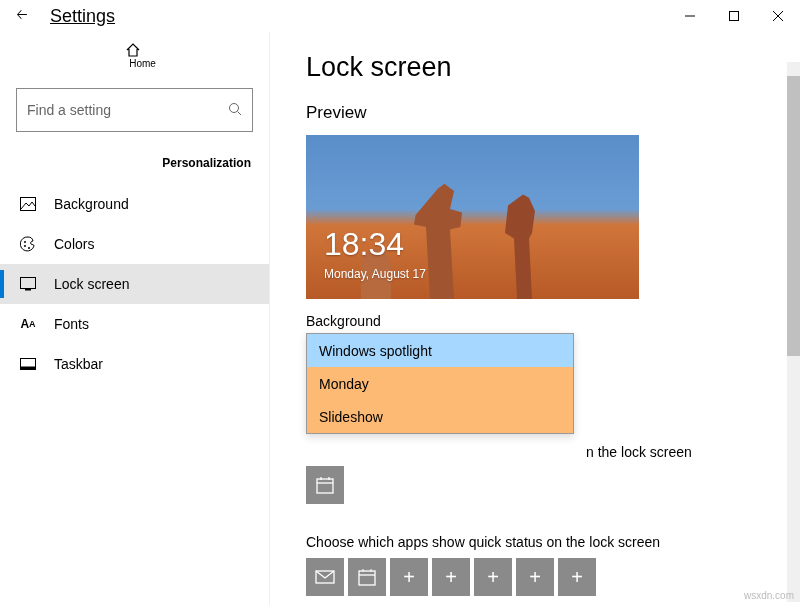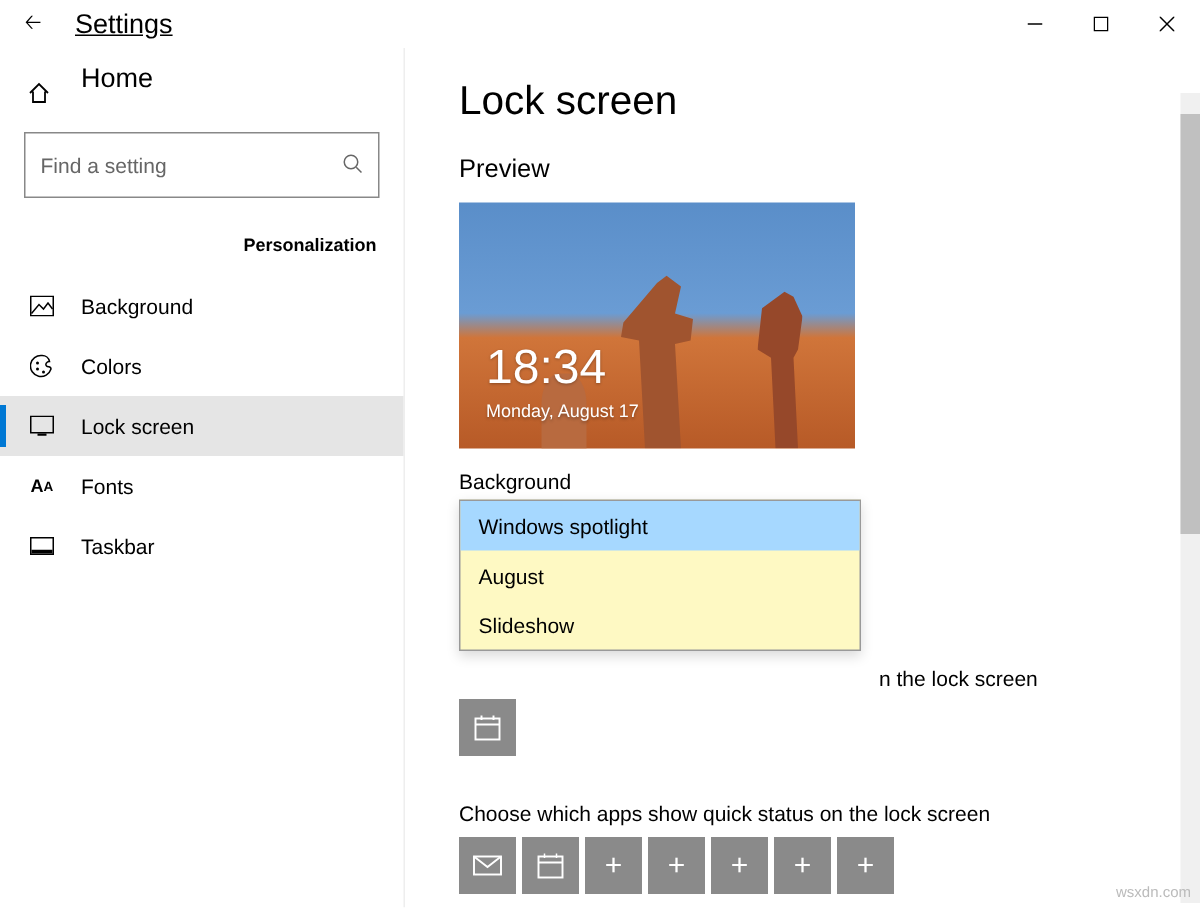--- a/index.html
+++ b/index.html
@@ -6,44 +6,44 @@
 body { width: 800px; height: 605px; background: #fff; overflow: hidden; position: relative; }
 
 .titlebar { height: 32px; display: flex; align-items: center; padding-left: 8px; }
 .titlebar .back { width: 28px; height: 28px; display: flex; align-items: center; justify-content: center; font-size: 14px; cursor: pointer; }
 .titlebar .title { margin-left: 14px; font-size: 18px; text-decoration: underline; }
 .titlebar .spacer { flex: 1; }
 .win-btn { width: 44px; height: 30px; display: flex; align-items: center; justify-content: center; font-size: 11px; font-family: "Segoe MDL2 Assets", sans-serif; }
 
 .body { display: flex; height: 573px; }
 .sidebar { width: 270px; padding: 10px 0 0 0; border-right: 1px solid #eee; position: relative; }
-.home { display: flex; height: 40px; padding: 0 18px; font-size: 18px; cursor: pointer; }
+.home { display: flex; align-items: center; height: 40px; padding: 0 18px; font-size: 10px; cursor: pointer; flex-direction: column; }
 .home .ico { width: 20px; display: flex; align-items: center; }
 .home .lbl { margin-left: 16px; }
 .search { margin: 6px 16px 8px 16px; border: 1px solid #888; height: 44px; display: flex; align-items: center; padding: 0 10px; font-size: 14px; color: #666; }
 .search .mag { margin-left: auto; font-size: 14px; color: #666; }
 .section { font-size: 12px; font-weight: 600; padding: 16px 18px 14px 18px; text-align: right; }
 .nav-item { display: flex; align-items: center; height: 40px; padding: 0 18px; font-size: 14px; cursor: pointer; position: relative; }
 .nav-item.selected { background: #e5e5e5; }
 .nav-item.selected::before { content: ""; position: absolute; left: 0; top: 6px; bottom: 6px; width: 4px; background: #0078d4; }
 .nav-item .ico { width: 20px; display: flex; align-items: center; justify-content: center; }
 .nav-item .lbl { margin-left: 16px; }
 
 .main { flex: 1; padding: 20px 0 0 36px; position: relative; }
 .main h1 { font-size: 27px; font-weight: 400; margin-bottom: 20px; }
 .sub { font-size: 17px; margin-bottom: 12px; }
-.preview { width: 264px; height: 164px; position: relative; background: linear-gradient(to bottom, #5a8ec9 0%, #6a9cd4 45%, #d0753a 55%, #b75a27 100%); overflow: hidden; }
+.preview { width: 333px; height: 164px; position: relative; background: linear-gradient(to bottom, #5a8ec9 0%, #6a9cd4 45%, #d0753a 55%, #b75a27 100%); overflow: hidden; }
 .rock1 { position: absolute; bottom: 0; left: 100px; width: 80px; height: 120px; background: #a0542f; clip-path: polygon(30% 100%, 25% 40%, 10% 38%, 12% 30%, 40% 8%, 48% 4%, 60% 10%, 55% 25%, 70% 28%, 68% 40%, 55% 42%, 60% 100%); }
 .rock2 { position: absolute; bottom: 0; left: 190px; width: 60px; height: 110px; background: #96482a; clip-path: polygon(35% 100%, 30% 45%, 15% 40%, 20% 15%, 45% 5%, 55% 8%, 65% 20%, 60% 40%, 55% 45%, 60% 100%); }
 .rock3 { position: absolute; bottom: 0; left: 55px; width: 30px; height: 50px; background: #b86a3f; border-radius: 40% 40% 0 0; }
 .preview .time { position: absolute; left: 18px; bottom: 36px; color: #fff; font-size: 32px; font-weight: 300; text-shadow: 0 1px 2px rgba(0,0,0,0.3); }
 .preview .date { position: absolute; left: 18px; bottom: 18px; color: #fff; font-size: 12px; text-shadow: 0 1px 2px rgba(0,0,0,0.3); }
 
 .field-label { font-size: 14px; margin-top: 14px; margin-bottom: 4px; }
-.dropdown { width: 268px; border: 1px solid #999; background: #fef9c3; box-shadow: 0 3px 8px rgba(0,0,0,0.15); }
+.dropdown { width: 268px; border: 1px solid #999; background: #fdba74; box-shadow: 0 3px 8px rgba(0,0,0,0.15); }
 .dropdown .opt { height: 33px; display: flex; align-items: center; padding: 0 12px; font-size: 14px; cursor: pointer; }
 .dropdown .opt.sel { background: #a6d8ff; }
 
 .cut-text { font-size: 14px; margin-top: 10px; padding-left: 280px; width: 460px; white-space: nowrap; }
 .tile { width: 38px; height: 38px; background: #8a8a8a; display: inline-flex; align-items: center; justify-content: center; color: #fff; margin-right: 4px; font-size: 20px; }
 
 .text2 { font-size: 14px; margin-top: 30px; }
 .tiles2 { margin-top: 8px; display: flex; }
 
 .scrollbar { position: absolute; right: 0; top: 62px; width: 13px; height: 540px; background: #f0f0f0; }
@@ -150,21 +150,21 @@
         <div class="rock2"></div>
       <div class="time">18:34</div>
       <div class="date">Monday, August 17</div>
     </div>
     <div class="field-label">Background</div>
     <div class="dropdown">
       <div class="opt sel">
           <span>Windows spotlight</span>
         </div>
       <div class="opt">
-          <span>August</span>
+          <span>Monday</span>
         </div>
       <div class="opt">
           <span>Slideshow</span>
         </div>
     </div>
 
     <div class="cut-text">n the lock screen</div>
     <div style="margin-top:6px;">
       <div class="tile">
         <svg width="20" height="20" viewBox="0 0 20 20">

